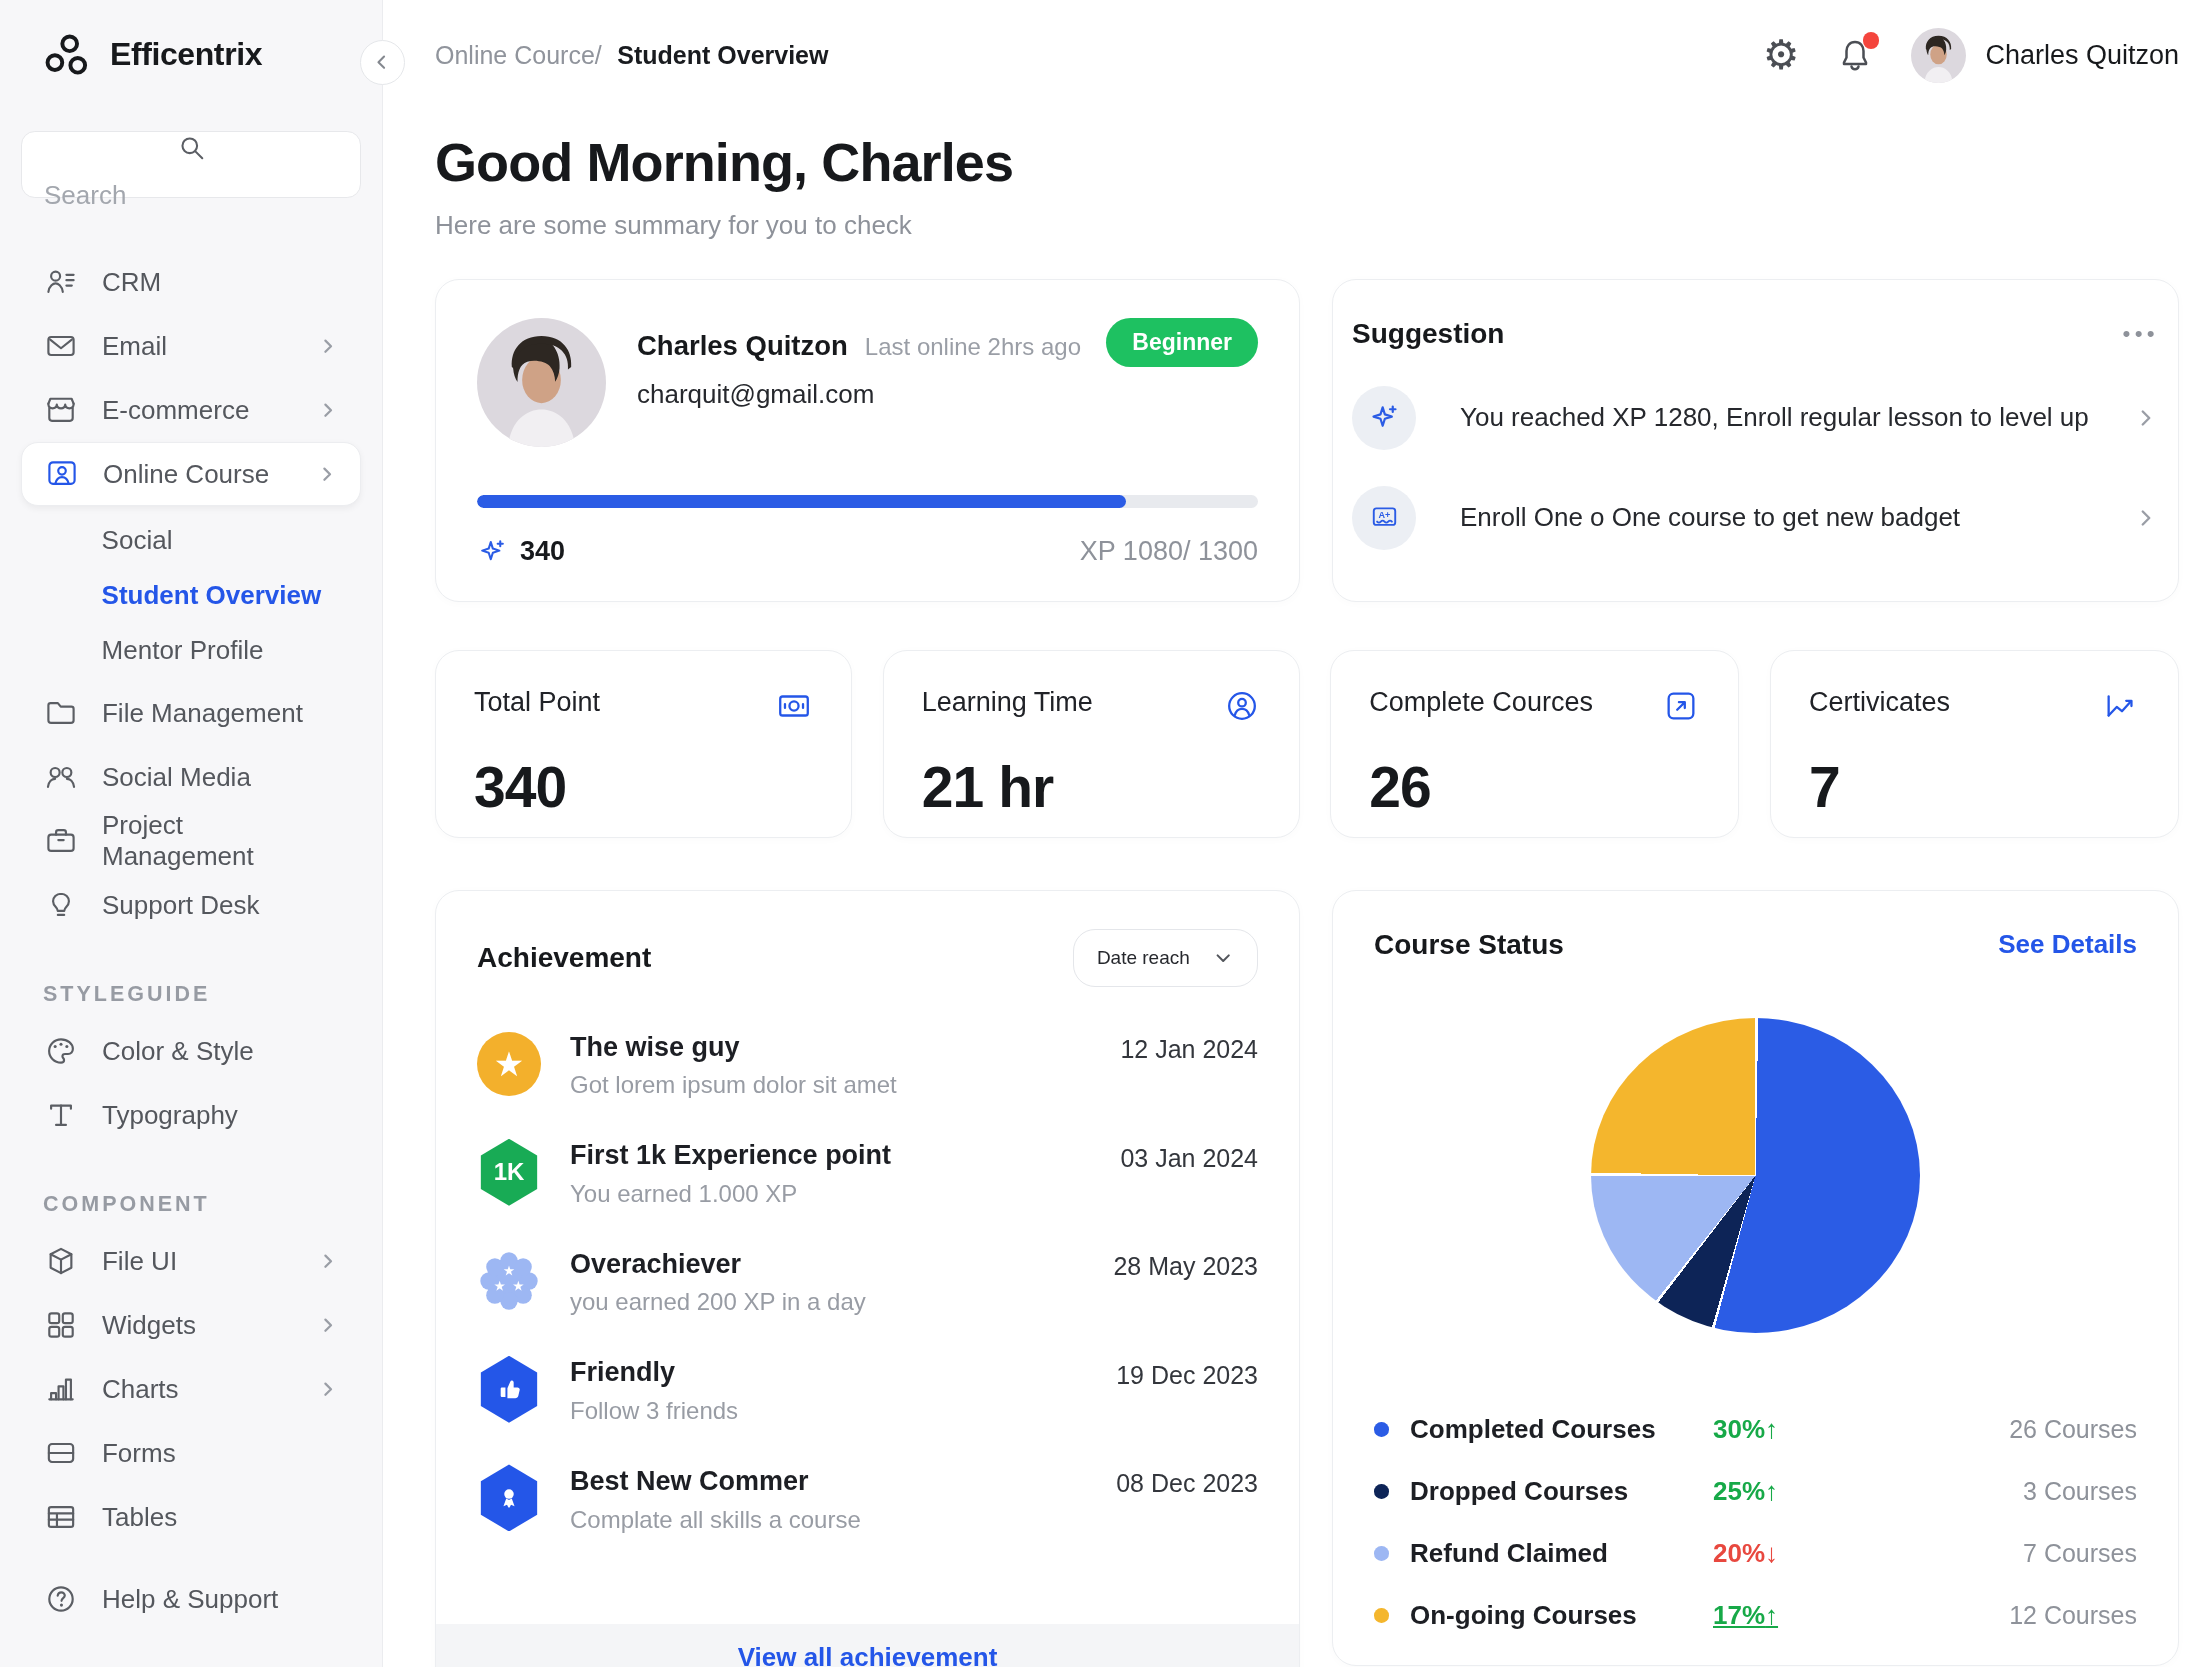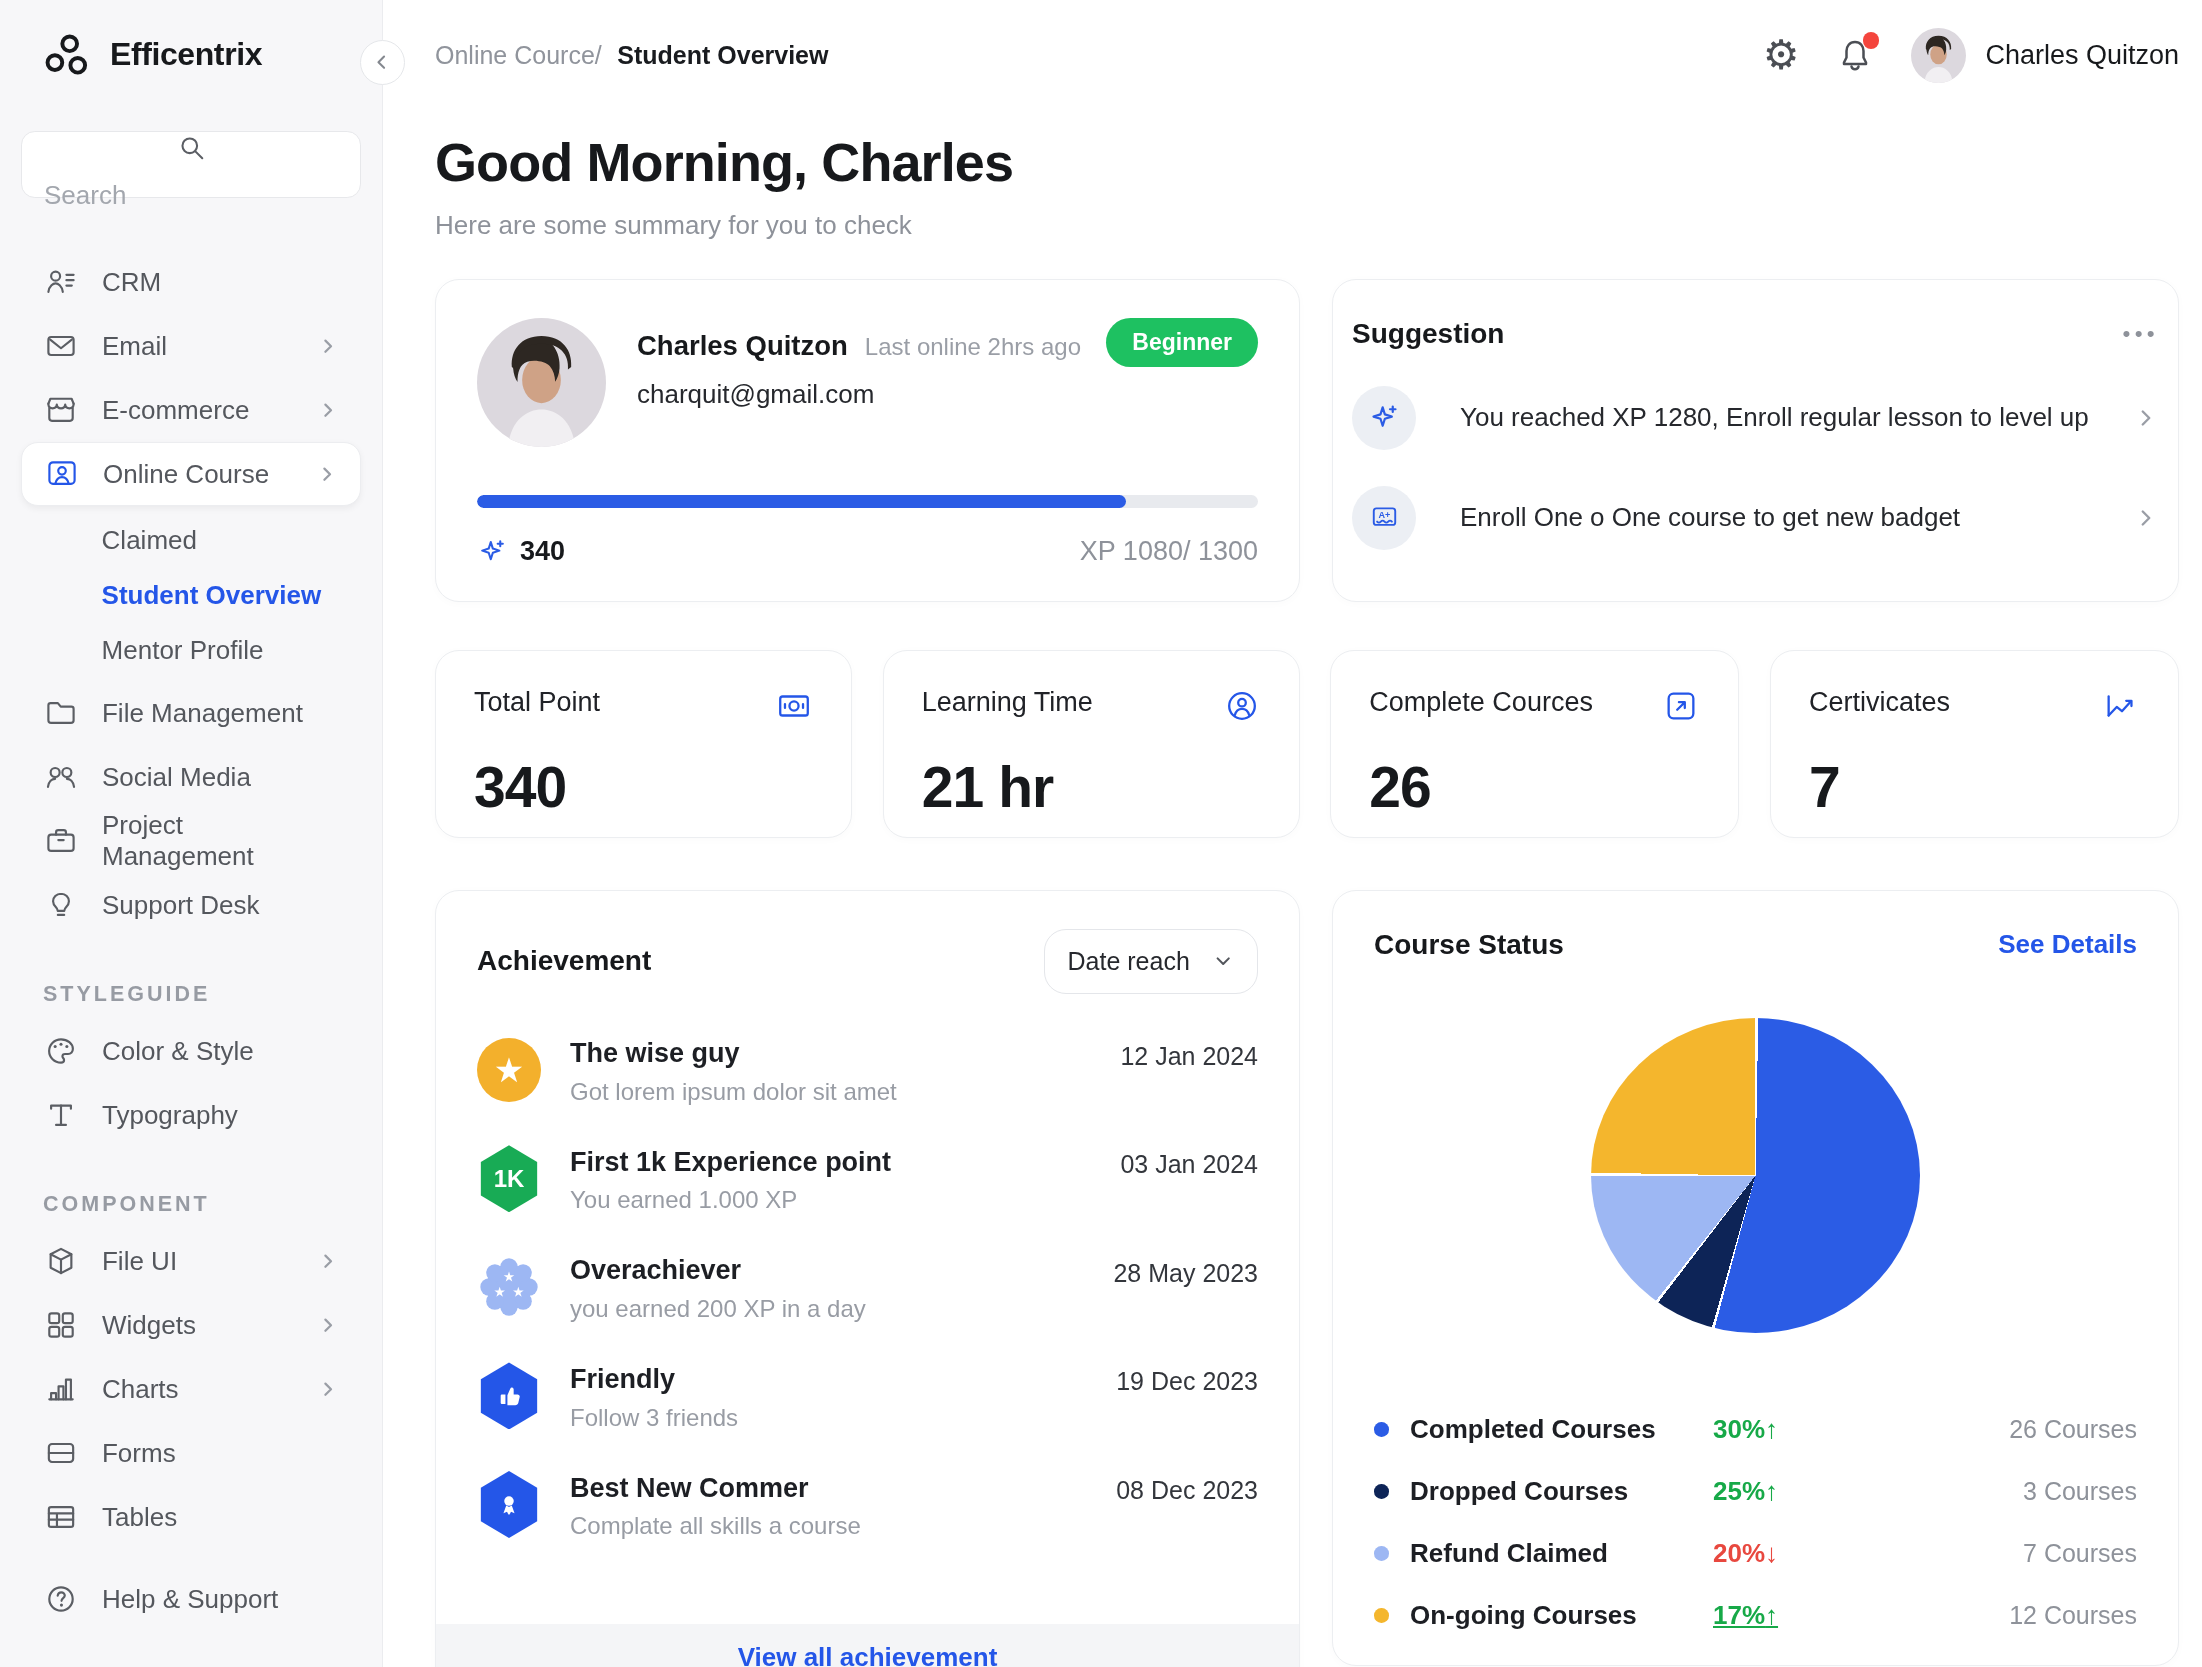--- a/index.html
+++ b/index.html
@@ -105,21 +105,21 @@
   .stat-head { display:flex; align-items:flex-start; }
   .stat-label { font-size:27px; color:#202227; font-weight:500; }
   .stat-icon { margin-left:auto; }
   .stat-value { margin-top:29px; font-size:57px; font-weight:700; color:#17191c; letter-spacing:-0.9px; }
 
   
   .ach-card { display:flex; flex-direction:column; padding:38px 41px 0; height:802px; }
   .ach-head { display:flex; align-items:center; }
   .dropdown {
     margin-left:auto; display:flex; align-items:center; gap:22.4px; border:1.7px solid #e4e6ea;
-    border-radius:22px; padding:17px 22.4px; font-size:25px; color:#26282d; cursor:pointer;
+    border-radius:22px; padding:17px 22.4px; font-size:19px; color:#26282d; cursor:pointer;
   }
   .ach-list { margin-top:3.4px; }
   .ach-item { display:flex; align-items:flex-start; margin-top:41px; }
   .ach-badge { width:64px; height:64px; flex:none; display:flex; align-items:center; justify-content:center; position:relative; }
   .badge-circle { width:64px; height:64px; border-radius:50%; background:#f3b02c; display:flex; align-items:center; justify-content:center; font-size:34px; color:#fff; }
   .hex { width:64px; height:67px; clip-path:polygon(50% 0,94% 25%,94% 75%,50% 100%,6% 75%,6% 25%); display:flex; align-items:center; justify-content:center; }
   .hex.green { background:#18ab55; }
   .hex.blue { background:#2456e8; }
   .hex-text { color:#fff; font-weight:700; font-size:24px; }
   .ach-texts { margin-left:29px; }
@@ -246,21 +246,21 @@
               </g>
             </svg>
         </span>
         <span>Online Course</span>
         <svg class="chev" width="22.4" height="22.4" viewBox="0 0 24 24">
             <path d="M9 6l6 6-6 6" fill="none" stroke="#9a9ea6" stroke-width="2.4" stroke-linecap="round" stroke-linejoin="round"></path>
           </svg>
       </div>
 
       <div class="subnav">
-        <div class="subnav-item">Claimed</div>
+        <div class="subnav-item">Social</div>
         <div class="subnav-item active">Student Overview</div>
         <div class="subnav-item">Mentor Profile</div>
       </div>
 
       <div class="nav-item">
         <span>
           <svg width="36" height="36" viewBox="0 0 40 40">
               <g class="icon-stroke">
                 <path d="M6 11.5A2.5 2.5 0 0 1 8.5 9h8l3.2 4h11.8A2.5 2.5 0 0 1 34 15.5V28a3 3 0 0 1-3 3H9a3 3 0 0 1-3-3z"></path>
               </g>

